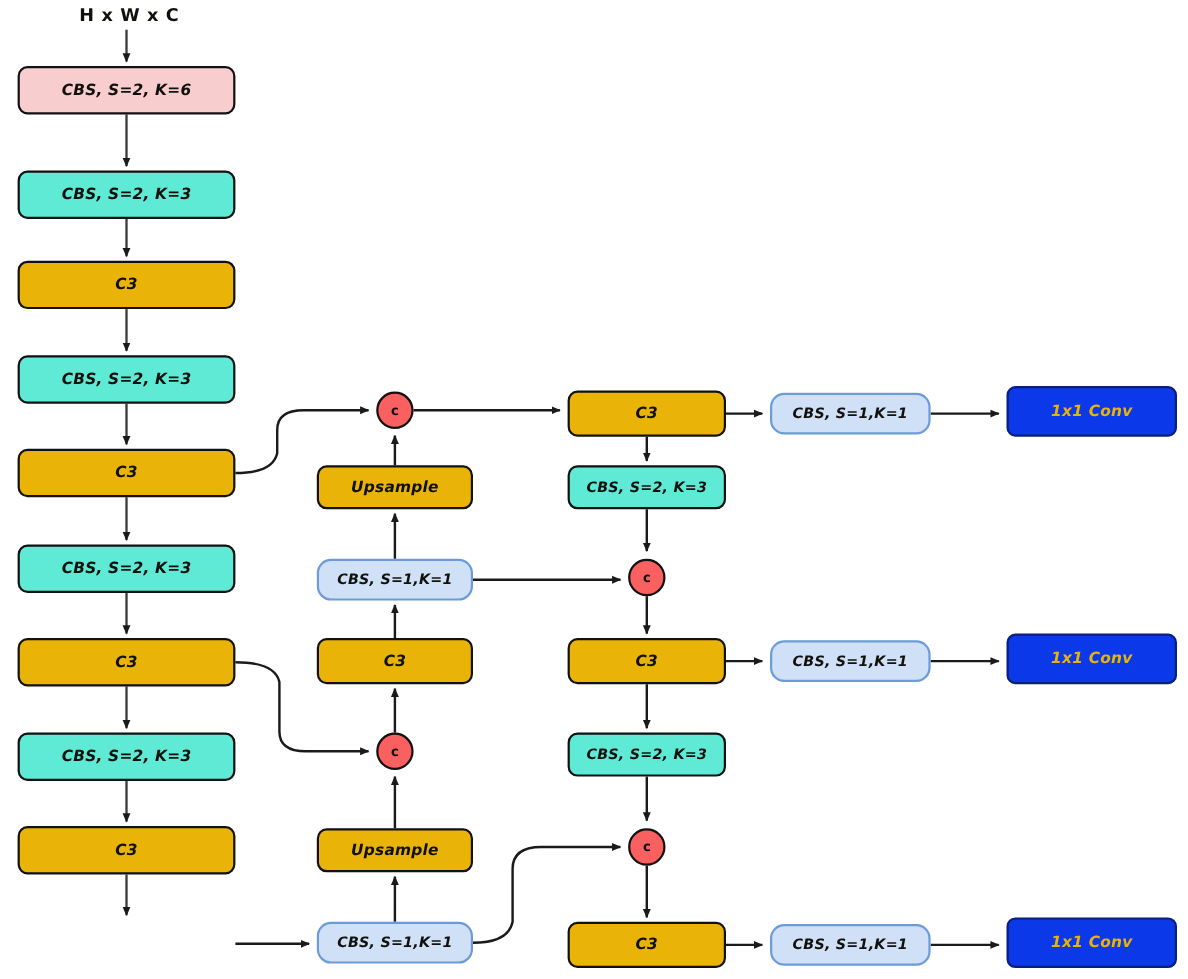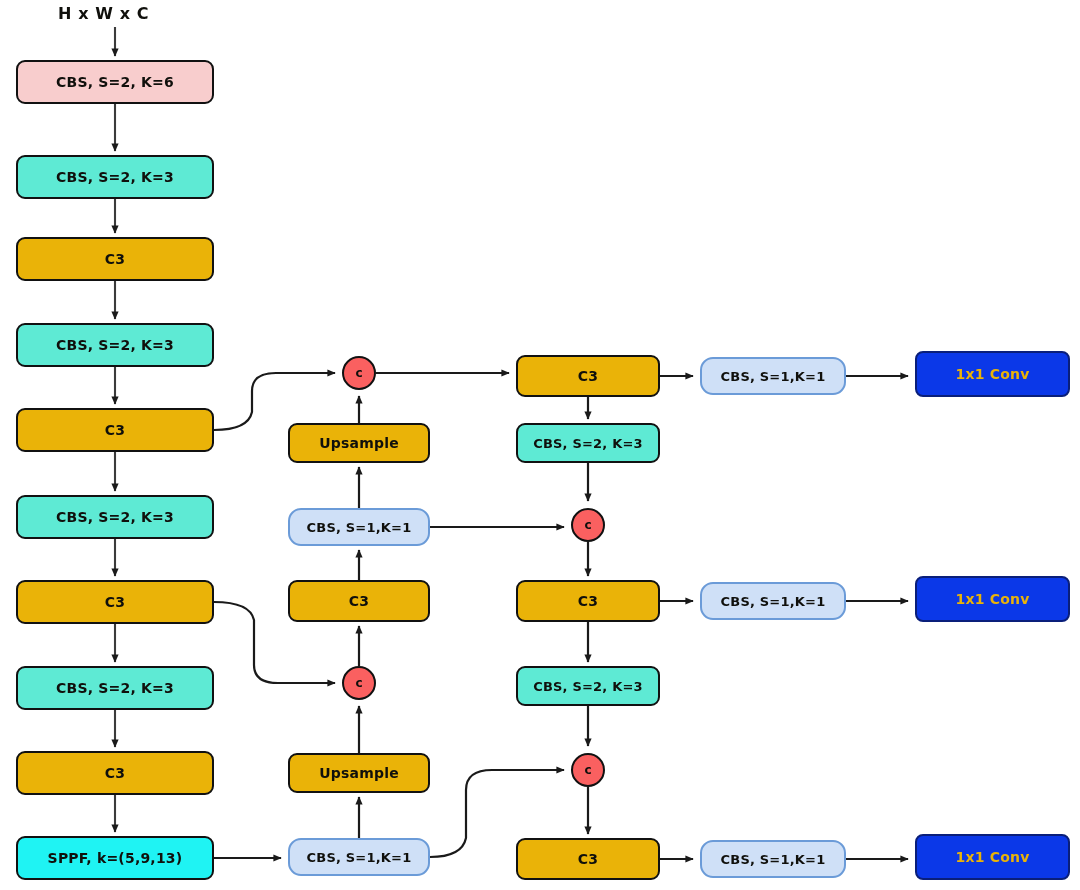--- a/index.html
+++ b/index.html
@@ -3,21 +3,21 @@
 <meta charset="utf-8">
 <style>
   html,body{margin:0;padding:0;background:#ffffff;}
   body{width:1080px;height:890px;overflow:hidden;
        font-family:"DejaVu Sans","Liberation Sans",sans-serif;}
   #canvas{position:relative;width:1080px;height:890px;background:#ffffff;}
   svg.wires{position:absolute;left:0;top:0;width:1080px;height:890px;pointer-events:none;}
   .node{position:absolute;box-sizing:border-box;display:flex;align-items:center;
         justify-content:center;border:2.6px solid #111111;border-radius:9px;
         font-size:14px;font-weight:700;color:#10100c;letter-spacing:.2px;
-        text-align:center;white-space:nowrap;z-index:3;}
+        text-align:center;white-space:nowrap;z-index:3;font-style:italic;}
   .n-pink  {background:#f8cdcd;}
   .n-cream {background:#5eead4;}
   .n-green {background:#eab308;}
   .n-yellow{background:#eab308;}
   .n-cyan  {background:#1ff3f3;}
   .n-lblue {background:#cfe0f7;border:2px solid #6b9bd8;border-radius:13px;}
   .n-blue  {background:#0b38e8;color:#eab308;border:2.6px solid #0a1f7a;border-radius:8px;}
   .concat{position:absolute;box-sizing:border-box;width:34px;height:34px;border-radius:50%;
           background:#fa6060;border:2.6px solid #111111;display:flex;align-items:center;
           justify-content:center;font-size:12px;font-weight:700;color:#10100c;z-index:4;}
@@ -90,32 +90,31 @@
 
       <path d="M588,397 L588,419"></path>
       <path d="M588,463 L588,501"></path>
       <path d="M588,542 L588,576"></path>
       <path d="M588,622 L588,662"></path>
       <path d="M588,706 L588,746"></path>
       <path d="M588,787 L588,834"></path>
     </g>
   </svg>
 
-  <div class="inlabel" style="left:58px;top:4px;">H x W x C</div>
+  <div class="inlabel" style="left:72px;top:4px;">H x W x C</div>
 
   <div class="node n-pink" style="left:16px;top:60px;width:198px;height:44px;">CBS,  S=2,  K=6</div>
   <div class="node n-cream" style="left:16px;top:155px;width:198px;height:44px;">CBS,  S=2,  K=3</div>
   <div class="node n-green" style="left:16px;top:237px;width:198px;height:44px;">C3</div>
   <div class="node n-cream" style="left:16px;top:323px;width:198px;height:44px;">CBS,  S=2,  K=3</div>
   <div class="node n-green" style="left:16px;top:408px;width:198px;height:44px;">C3</div>
   <div class="node n-cream" style="left:16px;top:495px;width:198px;height:44px;">CBS,  S=2,  K=3</div>
   <div class="node n-green" style="left:16px;top:580px;width:198px;height:44px;">C3</div>
   <div class="node n-cream" style="left:16px;top:666px;width:198px;height:44px;">CBS,  S=2,  K=3</div>
   <div class="node n-green" style="left:16px;top:751px;width:198px;height:44px;">C3</div>
-  <div class="node n-cyan" style="left:16px;top:836px;width:198px;height:44px;">SPPF,  k=(5,9,13)</div>
 
   <div class="node n-yellow" style="left:288px;top:423px;width:142px;height:40px;">Upsample</div>
   <div class="node n-lblue" style="left:288px;top:508px;width:142px;height:38px;font-size:13px;">CBS,  S=1,K=1</div>
   <div class="node n-green" style="left:288px;top:580px;width:142px;height:42px;">C3</div>
   <div class="node n-yellow" style="left:288px;top:753px;width:142px;height:40px;">Upsample</div>
   <div class="node n-lblue" style="left:288px;top:838px;width:142px;height:38px;font-size:13px;">CBS,  S=1,K=1</div>
 
   <div class="node n-green" style="left:516px;top:355px;width:144px;height:42px;">C3</div>
   <div class="node n-cream" style="left:516px;top:423px;width:144px;height:40px;font-size:13px;">CBS,  S=2,  K=3</div>
   <div class="node n-green" style="left:516px;top:580px;width:144px;height:42px;">C3</div>

